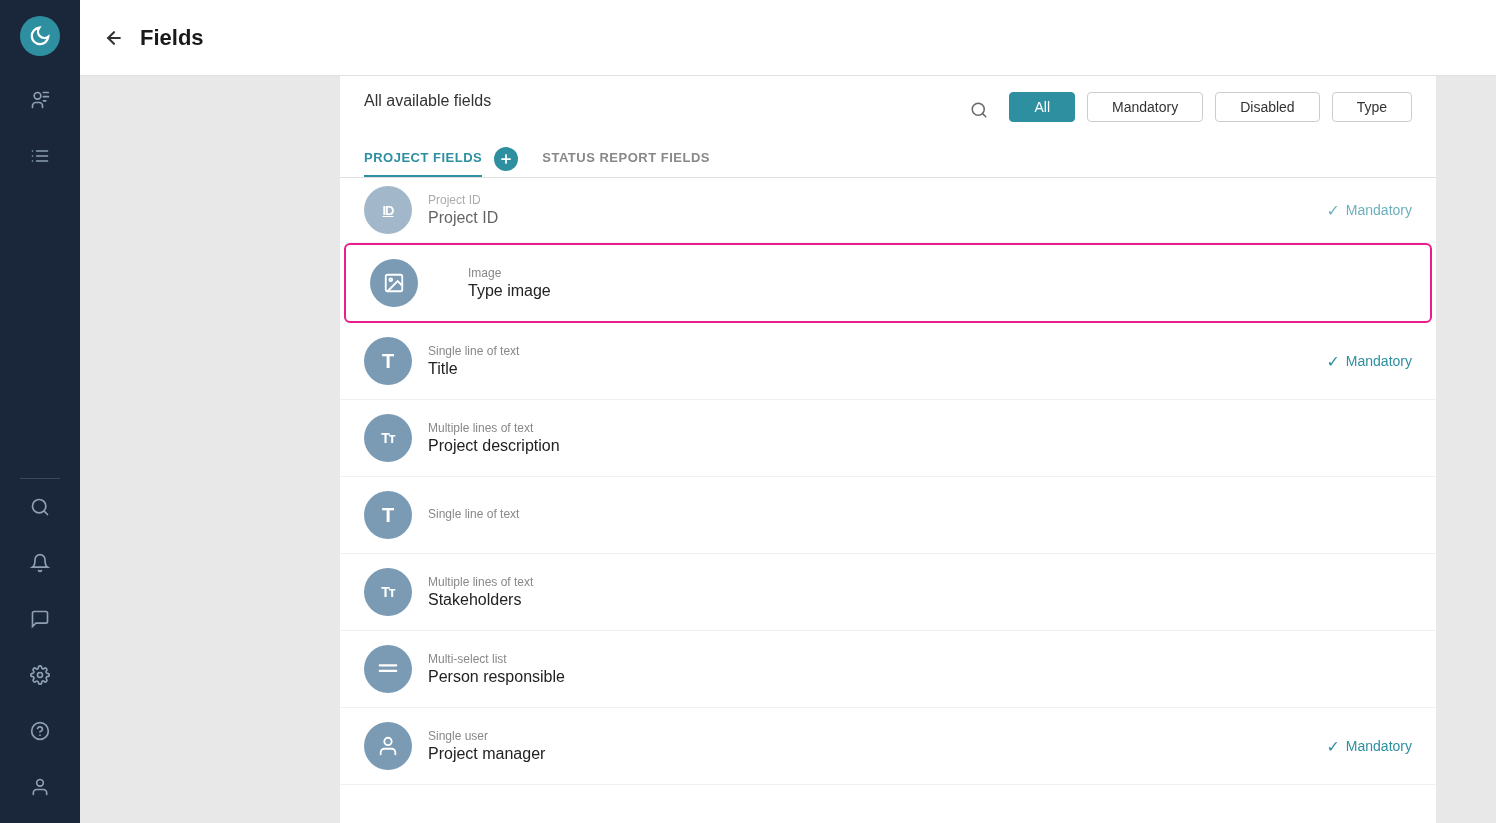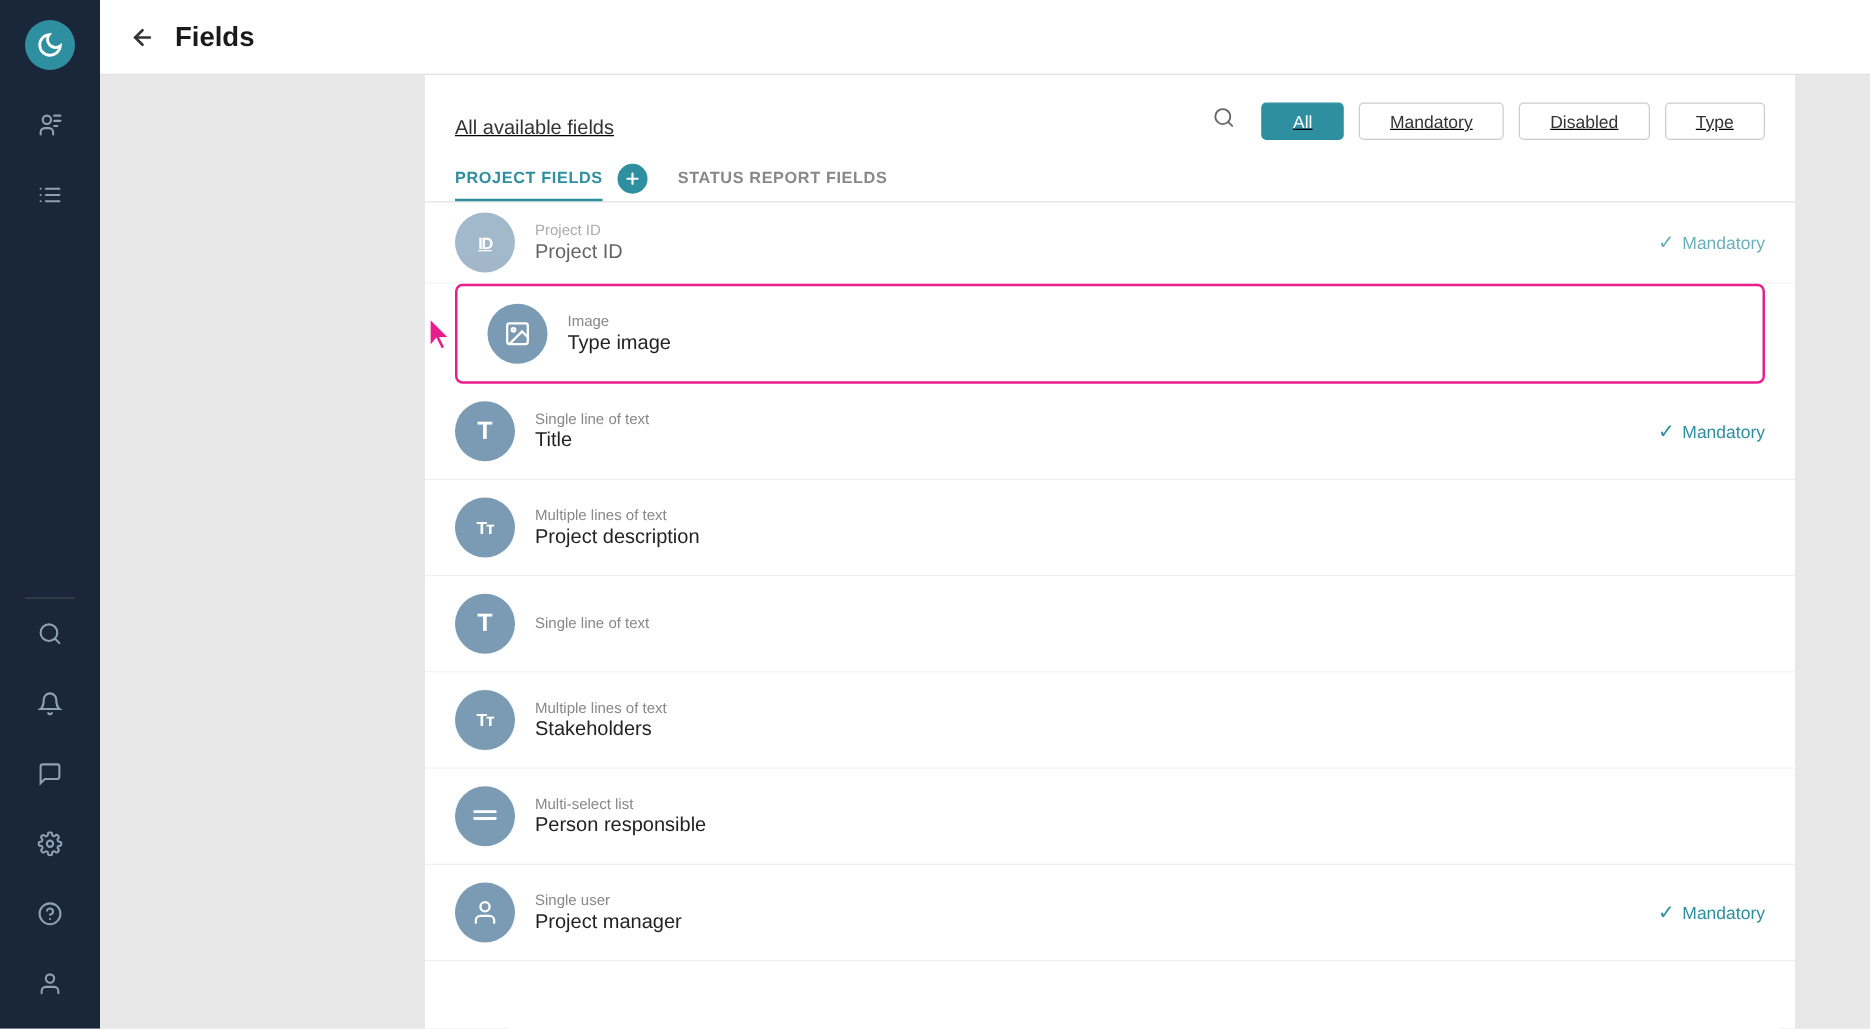--- a/index.html
+++ b/index.html
@@ -43,21 +43,21 @@
       flex: 1;
       display: flex;
       flex-direction: column;
       background: #f0f0f0;
     }
 
     
     .header {
       background: white;
       padding: 0 24px;
-      height: 60px;
+      height: 76px;
       display: flex;
       align-items: center;
       gap: 16px;
       border-bottom: 1px solid #e0e0e0;
       flex-shrink: 0;
     }
     .header-back {
       cursor: pointer;
       color: #333;
       display: flex; align-items: center;
@@ -88,24 +88,23 @@
       background: white;
       display: flex;
       flex-direction: column;
       overflow: hidden;
     }
 
     
     .toolbar {
       padding: 16px 24px 0 24px;
       display: flex;
-      align-items: flex-end;
+      align-items: flex-start;
       gap: 12px;
       flex-shrink: 0;
-      text-decoration: underline;
     }
     .toolbar-title {
       font-size: 16px;
       font-weight: 500;
       color: #333;
       flex: 1;
     }
     .search-icon-btn {
       width: 36px; height: 36px;
       display: flex; align-items: center; justify-content: center;
@@ -348,21 +347,21 @@
           <div class="field-info">
             <div class="field-type">Project ID</div>
             <div class="field-name">Project ID</div>
           </div>
           <div class="mandatory-badge">
             <span class="mandatory-check">✓</span>
             <span>Mandatory</span>
           </div>
         </div>
 
-        <div class="field-row field-row-highlighted" style="margin: 0 24px; border-radius: 6px;">
+        <div class="field-row field-row-highlighted" style="margin: 0 4px; border-radius: 6px; gap: 34px;">
 
           <svg style="position:absolute; left:-30px; top:50%; transform:translateY(-50%);" width="32" height="32" viewBox="0 0 32 32">
             <path d="M8 4 L8 26 L13 20 L17 28 L20 27 L16 19 L23 19 Z" fill="#e91e8c" stroke="white" stroke-width="1"></path>
           </svg>
           <div class="field-icon-circle" style="font-size:18px;">
             <svg width="22" height="22" viewBox="0 0 24 24" fill="none" stroke="white" stroke-width="2" stroke-linecap="round">
               <rect x="3" y="3" width="18" height="18" rx="2" ry="2"></rect>
               <circle cx="8.5" cy="8.5" r="1.5"></circle>
               <polyline points="21 15 16 10 5 21"></polyline>
             </svg>

